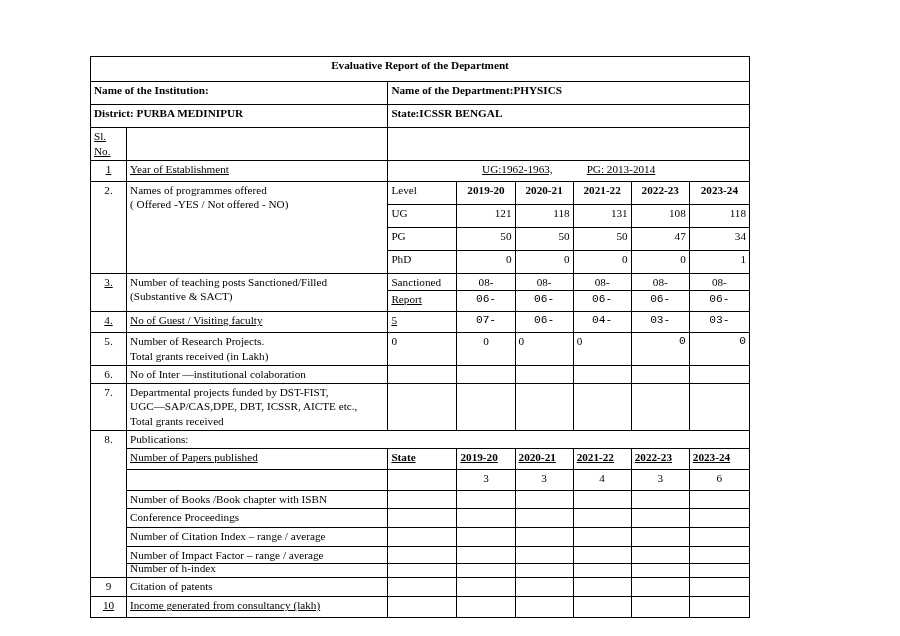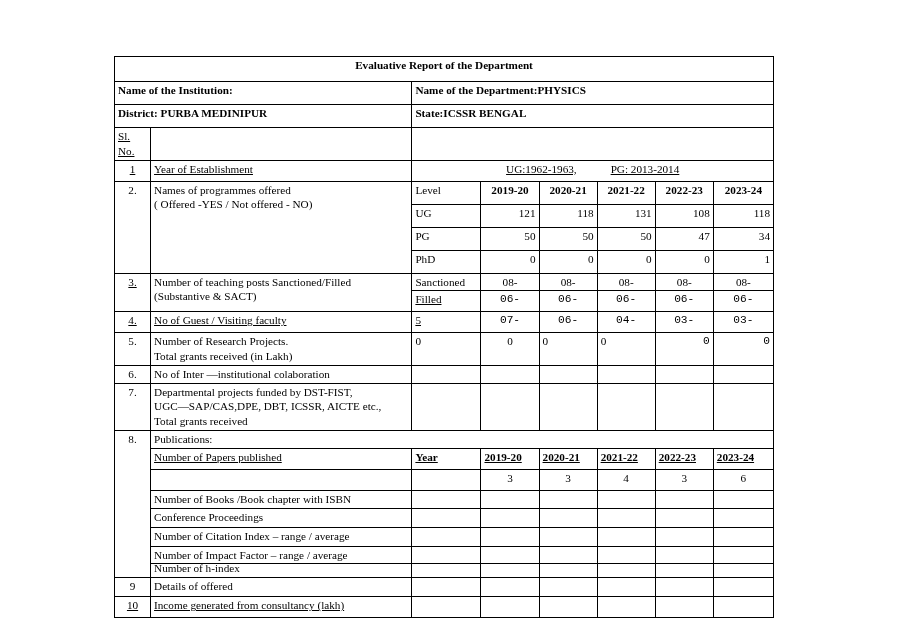--- a/index.html
+++ b/index.html
@@ -15,21 +15,21 @@
     overflow: hidden;
   }
   .page {
     position: relative;
     width: 900px;
     height: 636px;
     background: #ffffff;
   }
   table.report {
     position: absolute;
-    left: 114px;
+    left: 90px;
     top: 56px;
     width: 660px;
     border-collapse: collapse;
     table-layout: fixed;
     background: #ffffff;
   }
   table.report td {
     border: 1px solid #000000;
     padding: 1px 3px;
     font-size: 11.2px;
@@ -211,21 +211,21 @@
         </td>
         <td class="lvl-label h-17">Sanctioned</td>
         <td class="ctr num">08-</td>
         <td class="ctr num">08-</td>
         <td class="ctr num">08-</td>
         <td class="ctr num">08-</td>
         <td class="ctr num">08-</td>
       </tr>
 
       <tr>
-        <td class="lvl-label h-18">Filled</td>
+        <td class="lvl-label h-18">Report</td>
         <td class="ctr num bot">06-</td>
         <td class="ctr num bot">06-</td>
         <td class="ctr num bot">06-</td>
         <td class="ctr num bot">06-</td>
         <td class="ctr num bot">06-</td>
       </tr>
 
       <tr>
         <td class="slno-cell h-18 mid">4.</td>
         <td class="h-18 mid">No of Guest / Visiting faculty</td>
@@ -277,21 +277,21 @@
         <td></td>
       </tr>
 
       <tr>
         <td rowspan="8" class="slno-cell mid">8.</td>
         <td colspan="7" class="pub-label h-14">Publications:</td>
       </tr>
 
       <tr>
         <td class="pub-label h-18">Number of Papers published</td>
-        <td class="lvl-label bold h-18">Year</td>
+        <td class="lvl-label bold h-18">State</td>
         <td class="bold lft h-18">2019-20</td>
         <td class="bold lft h-18">2020-21</td>
         <td class="bold lft h-18">2021-22</td>
         <td class="bold lft h-18">2022-23</td>
         <td class="bold lft h-18">2023-24</td>
       </tr>
 
       <tr>
         <td class="h-18"></td>
         <td class="h-18"></td>
@@ -349,21 +349,21 @@
         <td></td>
         <td></td>
         <td></td>
         <td></td>
         <td></td>
         <td></td>
       </tr>
 
       <tr>
         <td class="slno-cell h-16">9</td>
-        <td class="h-16">Details of offered</td>
+        <td class="h-16">Citation of patents</td>
         <td></td>
         <td></td>
         <td></td>
         <td></td>
         <td></td>
         <td></td>
       </tr>
 
       <tr>
         <td class="slno-cell h-18 mid">10</td>

